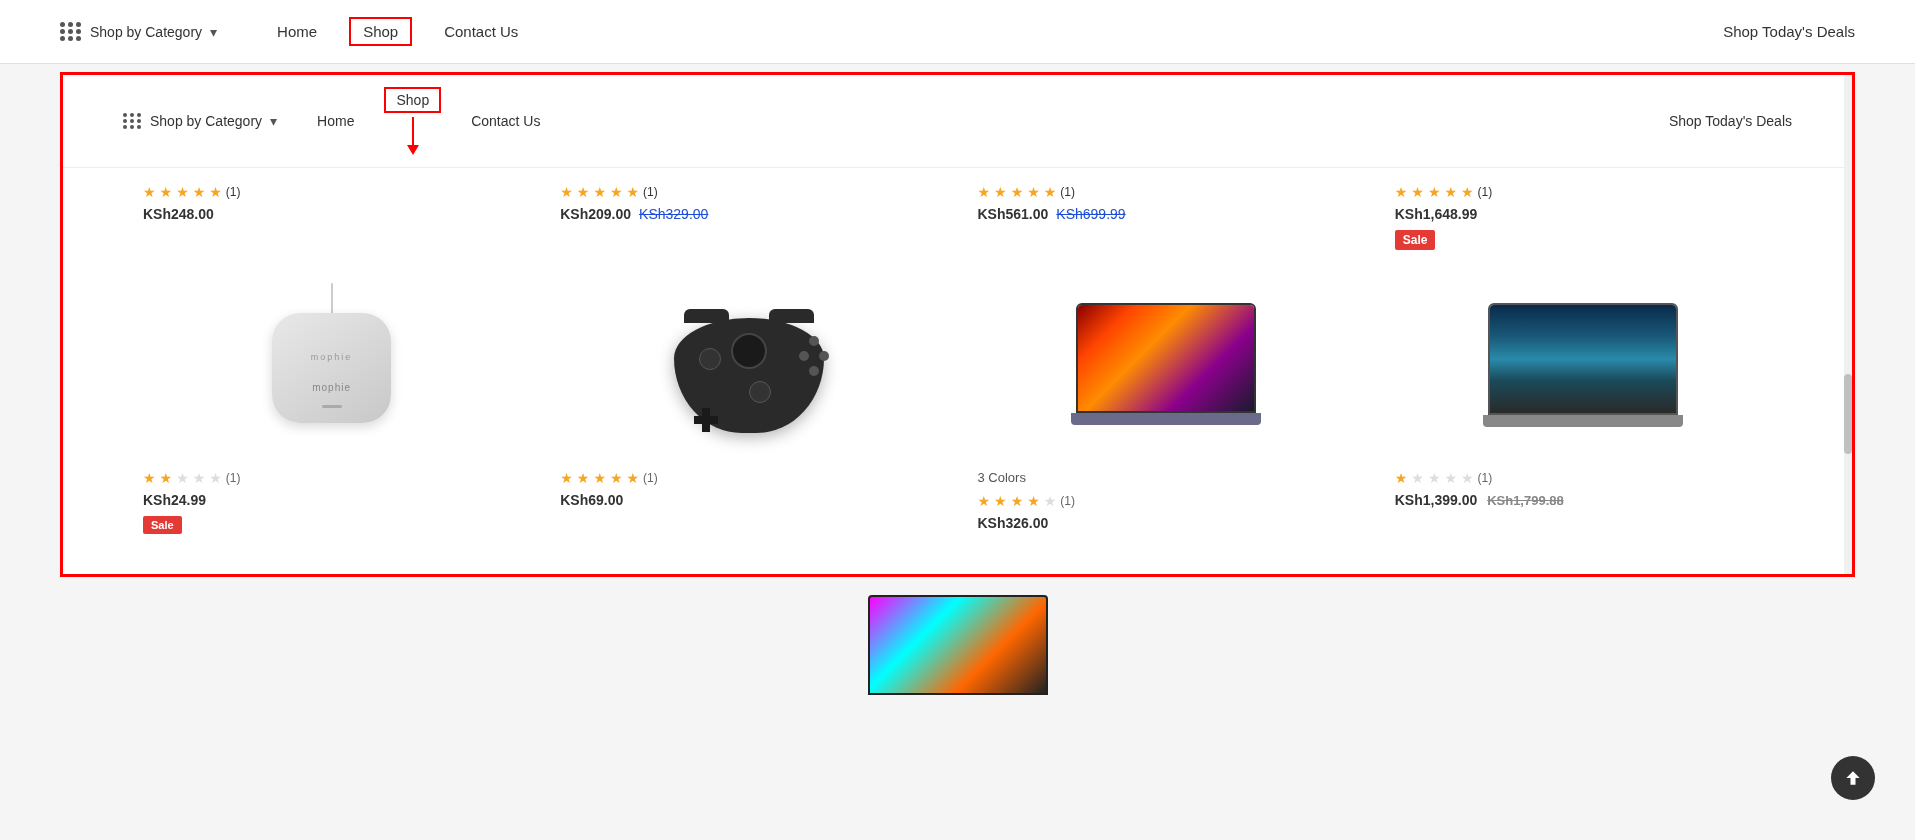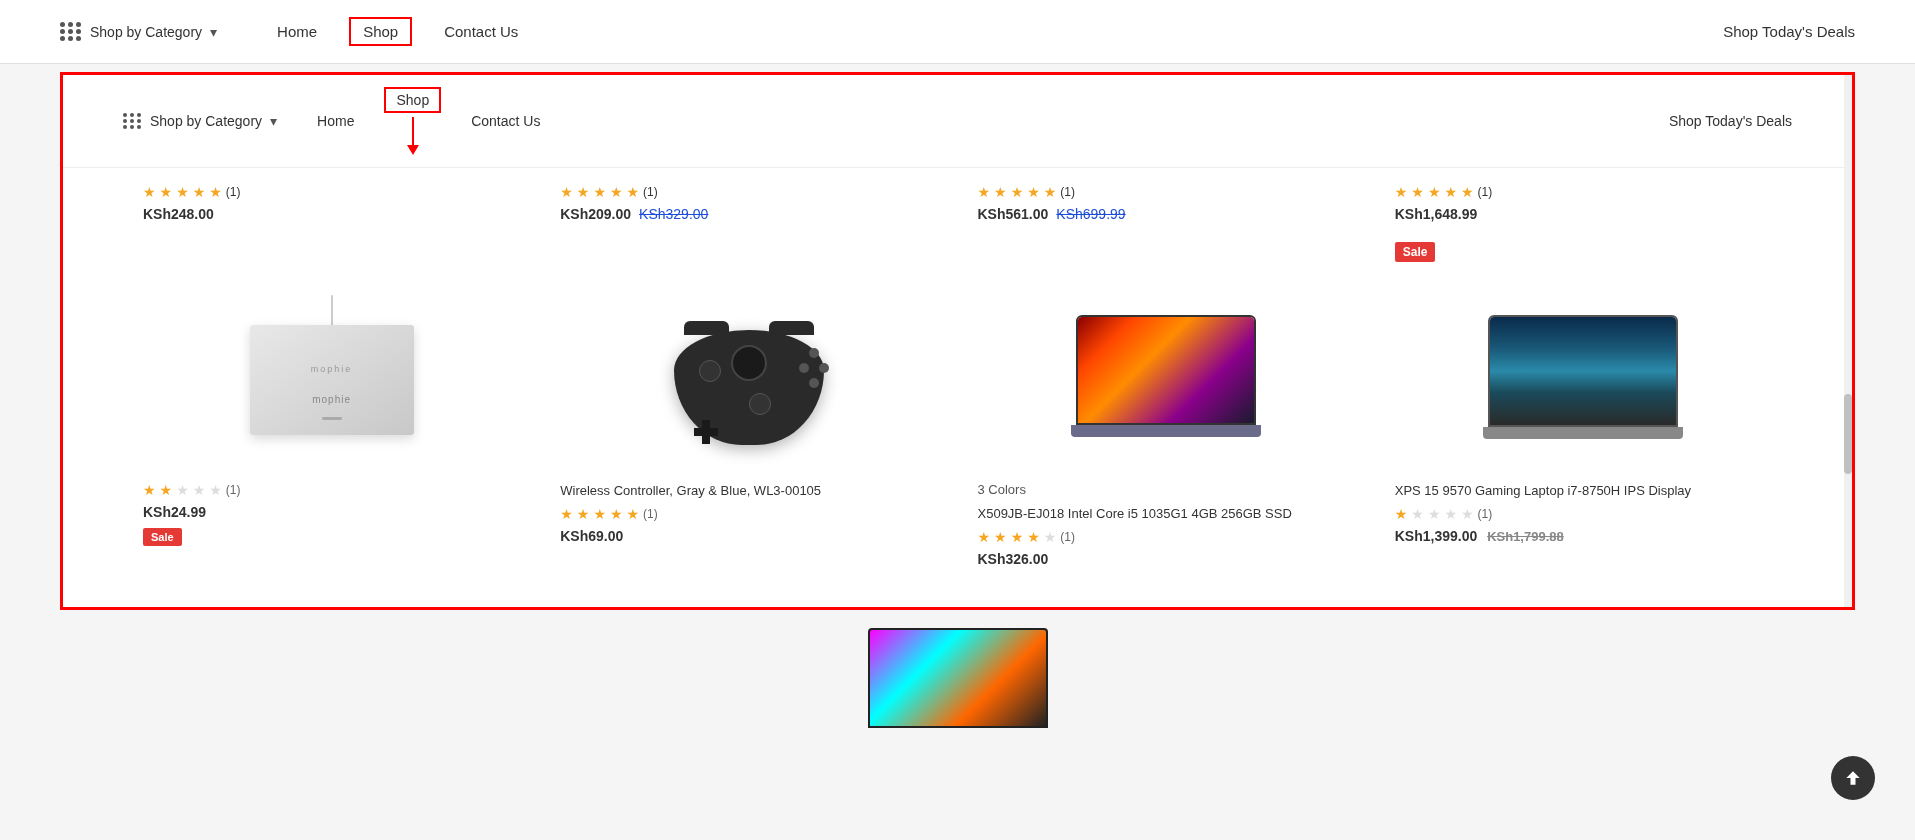--- a/index.html
+++ b/index.html
@@ -126,21 +126,21 @@
       font-size: 14px;
       display: flex;
       align-items: center;
       gap: 4px;
       margin-bottom: 6px;
     }
     .stars .count { color: #333; font-size: 12px; }
     .price-row {
       display: flex; gap: 8px; align-items: center;
       font-size: 14px; font-weight: 600; color: #333;
-      margin-bottom: 20px;
+      margin-bottom: 8px;
     }
     .price-old { text-decoration: line-through; color: #1d4ed8; font-weight: 400; }
     .sale-badge {
       background: #e53935;
       color: #fff;
       font-size: 12px;
       font-weight: 700;
       padding: 3px 8px;
       border-radius: 2px;
       display: inline-block;
@@ -164,24 +164,24 @@
       height: 180px;
       display: flex;
       align-items: center;
       justify-content: center;
       margin-bottom: 12px;
       position: relative;
     }
 
     
     .charger-pad {
-      width: 164px;
+      width: 119px;
       height: 110px;
       background: linear-gradient(145deg, #e8e8e8, #c8c8c8);
-      border-radius: 3px;
+      border-radius: 28px;
       position: relative;
       box-shadow: 0 4px 12px rgba(0,0,0,0.15);
     }
     .charger-pad::after {
       content: 'mophie';
       position: absolute;
       bottom: 30px;
       left: 50%;
       transform: translateX(-50%);
       font-size: 10px;
@@ -505,21 +505,20 @@
               <div style="width:10px;height:10px;background:#555;border-radius:50%;position:absolute;top:5px;left:15px;"></div>
               <div style="width:10px;height:10px;background:#555;border-radius:50%;position:absolute;top:5px;left:-5px;"></div>
               <div style="width:10px;height:10px;background:#555;border-radius:50%;position:absolute;top:20px;left:5px;"></div>
             </div>
           </div>
 
           <div style="position:absolute;top:6px;left:10px;width:45px;height:14px;background:#2a2a2a;border-radius:6px 6px 0 0;"></div>
           <div style="position:absolute;top:6px;right:10px;width:45px;height:14px;background:#2a2a2a;border-radius:6px 6px 0 0;"></div>
         </div>
       </div>
-      <p class="product-name">Wireless Controller, Gray &amp; Blue, WL3-00105</p>
       <div class="stars-row">
         <span class="star-filled">★</span>
         <span class="star-filled">★</span>
         <span class="star-filled">★</span>
         <span class="star-filled">★</span>
         <span class="star-filled">★</span>
         <span class="review-count">(1)</span>
       </div>
       <div class="product-price">KSh69.00</div>
     </div>
@@ -527,42 +526,40 @@
     <div class="product-card">
       <div class="product-img-area">
         <div class="laptop-asus">
           <div class="laptop-screen-asus">
             <div style="width:100%;height:100%;background:linear-gradient(135deg,#8B0000 0%,#FF4500 20%,#FF8C00 40%,#8B008B 70%,#1a1a2e 100%);"></div>
           </div>
           <div class="laptop-base-asus"></div>
         </div>
       </div>
       <div class="two-colors">3 Colors</div>
-      <p class="product-name">X509JB-EJ018 Intel Core i5 1035G1 4GB 256GB SSD</p>
       <div class="stars-row">
         <span class="star-filled">★</span>
         <span class="star-filled">★</span>
         <span class="star-filled">★</span>
         <span class="star-half">★</span>
         <span class="star-empty">★</span>
         <span class="review-count">(1)</span>
       </div>
       <div class="product-price">KSh326.00</div>
     </div>
 
     <div class="product-card">
       <div class="product-img-area">
         <div class="laptop-xps">
           <div class="laptop-screen-xps">
             <div style="width:100%;height:100%;background:linear-gradient(180deg,#0a2a4a 0%,#1a5a7a 30%,#2a8aaa 50%,#1a4a5a 70%,#2a2a2a 100%);"></div>
           </div>
           <div class="laptop-base-xps"></div>
         </div>
       </div>
-      <p class="product-name">XPS 15 9570 Gaming Laptop i7-8750H IPS Display</p>
       <div class="stars-row">
         <span class="star-filled">★</span>
         <span class="star-empty">★</span>
         <span class="star-empty">★</span>
         <span class="star-empty">★</span>
         <span class="star-empty">★</span>
         <span class="review-count">(1)</span>
       </div>
       <div class="product-price">
         <span>KSh1,399.00</span>

